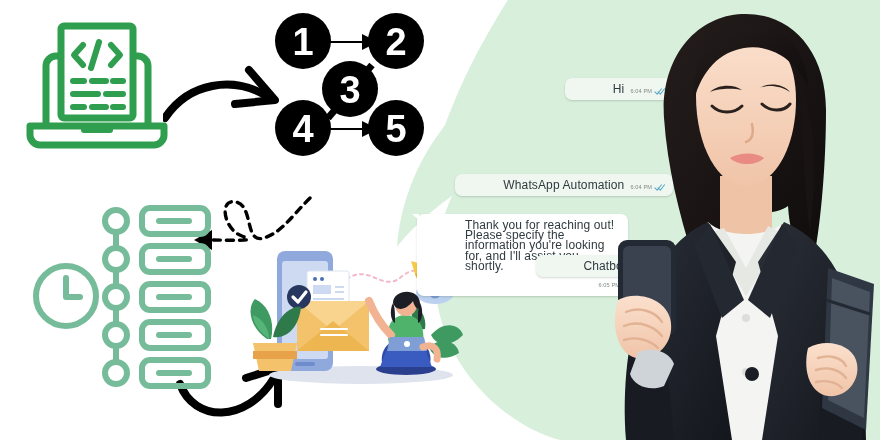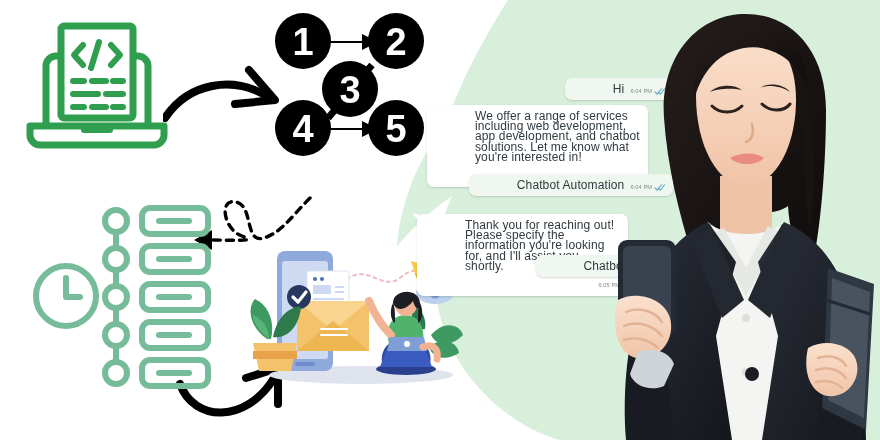--- a/index.html
+++ b/index.html
@@ -248,32 +248,25 @@
         <span class="meta">
           <span>6:04 PM</span>
           <svg class="ticks" width="11" height="7" viewBox="0 0 14 9">
             <path d="M1 5 L4 8 L9.5 1" fill="none" stroke="#53a6c4" stroke-width="1.3" stroke-linecap="round" stroke-linejoin="round"></path>
             <path d="M5 5 L8 8 L13.5 1" fill="none" stroke="#53a6c4" stroke-width="1.3" stroke-linecap="round" stroke-linejoin="round"></path>
           </svg>
         </span>
       </div>
     </div>
 
-    <div class="bubble inc" style="left:12px;top:27px;width:221px;">
-      <span class="tail tail-l"></span>
-      <div class="btxt">We offer a range of services including web development, app development, and chatbot solutions. Let me know what you're interested in!</div>
-      <div class="metaline">
-        <span class="meta">6:04 PM</span>
-      </div>
-    </div>
 
     <div class="bubble out" style="right:12px;top:96px;">
       <span class="tail tail-r"></span>
       <div class="row-inline">
-        <span class="btxt">Chatbot Automation</span>
+        <span class="btxt">WhatsApp Automation</span>
         <span class="meta">
           <span>6:04 PM</span>
           <svg class="ticks" width="11" height="7" viewBox="0 0 14 9">
             <path d="M1 5 L4 8 L9.5 1" fill="none" stroke="#53a6c4" stroke-width="1.3" stroke-linecap="round" stroke-linejoin="round"></path>
             <path d="M5 5 L8 8 L13.5 1" fill="none" stroke="#53a6c4" stroke-width="1.3" stroke-linecap="round" stroke-linejoin="round"></path>
           </svg>
         </span>
       </div>
     </div>
 

